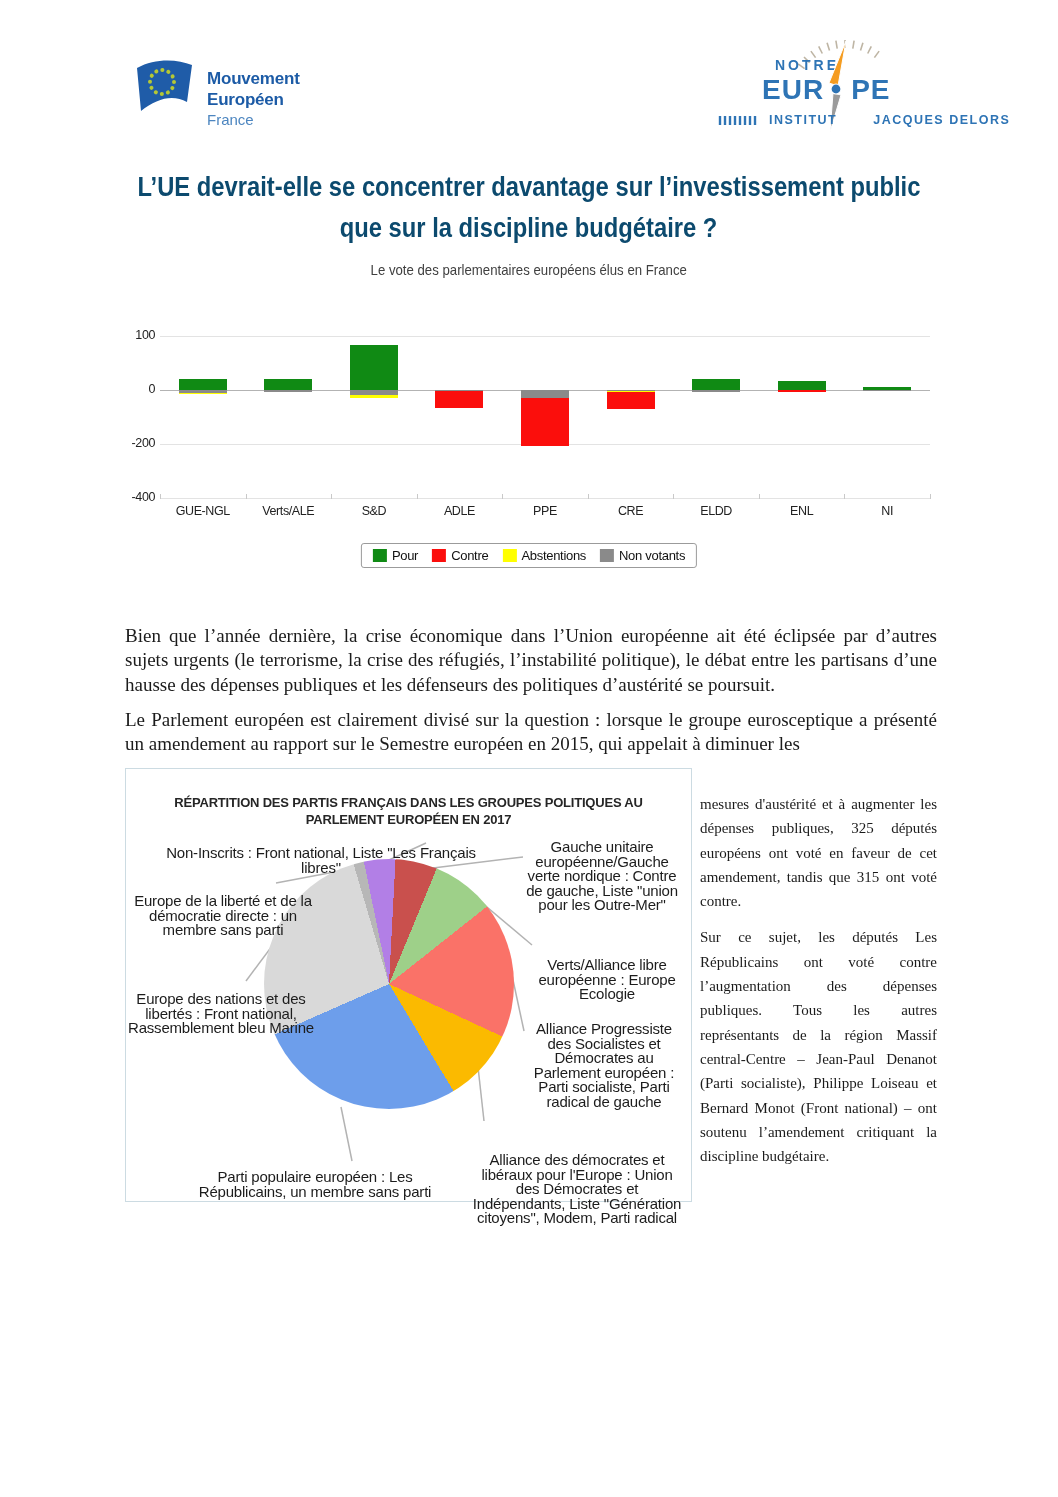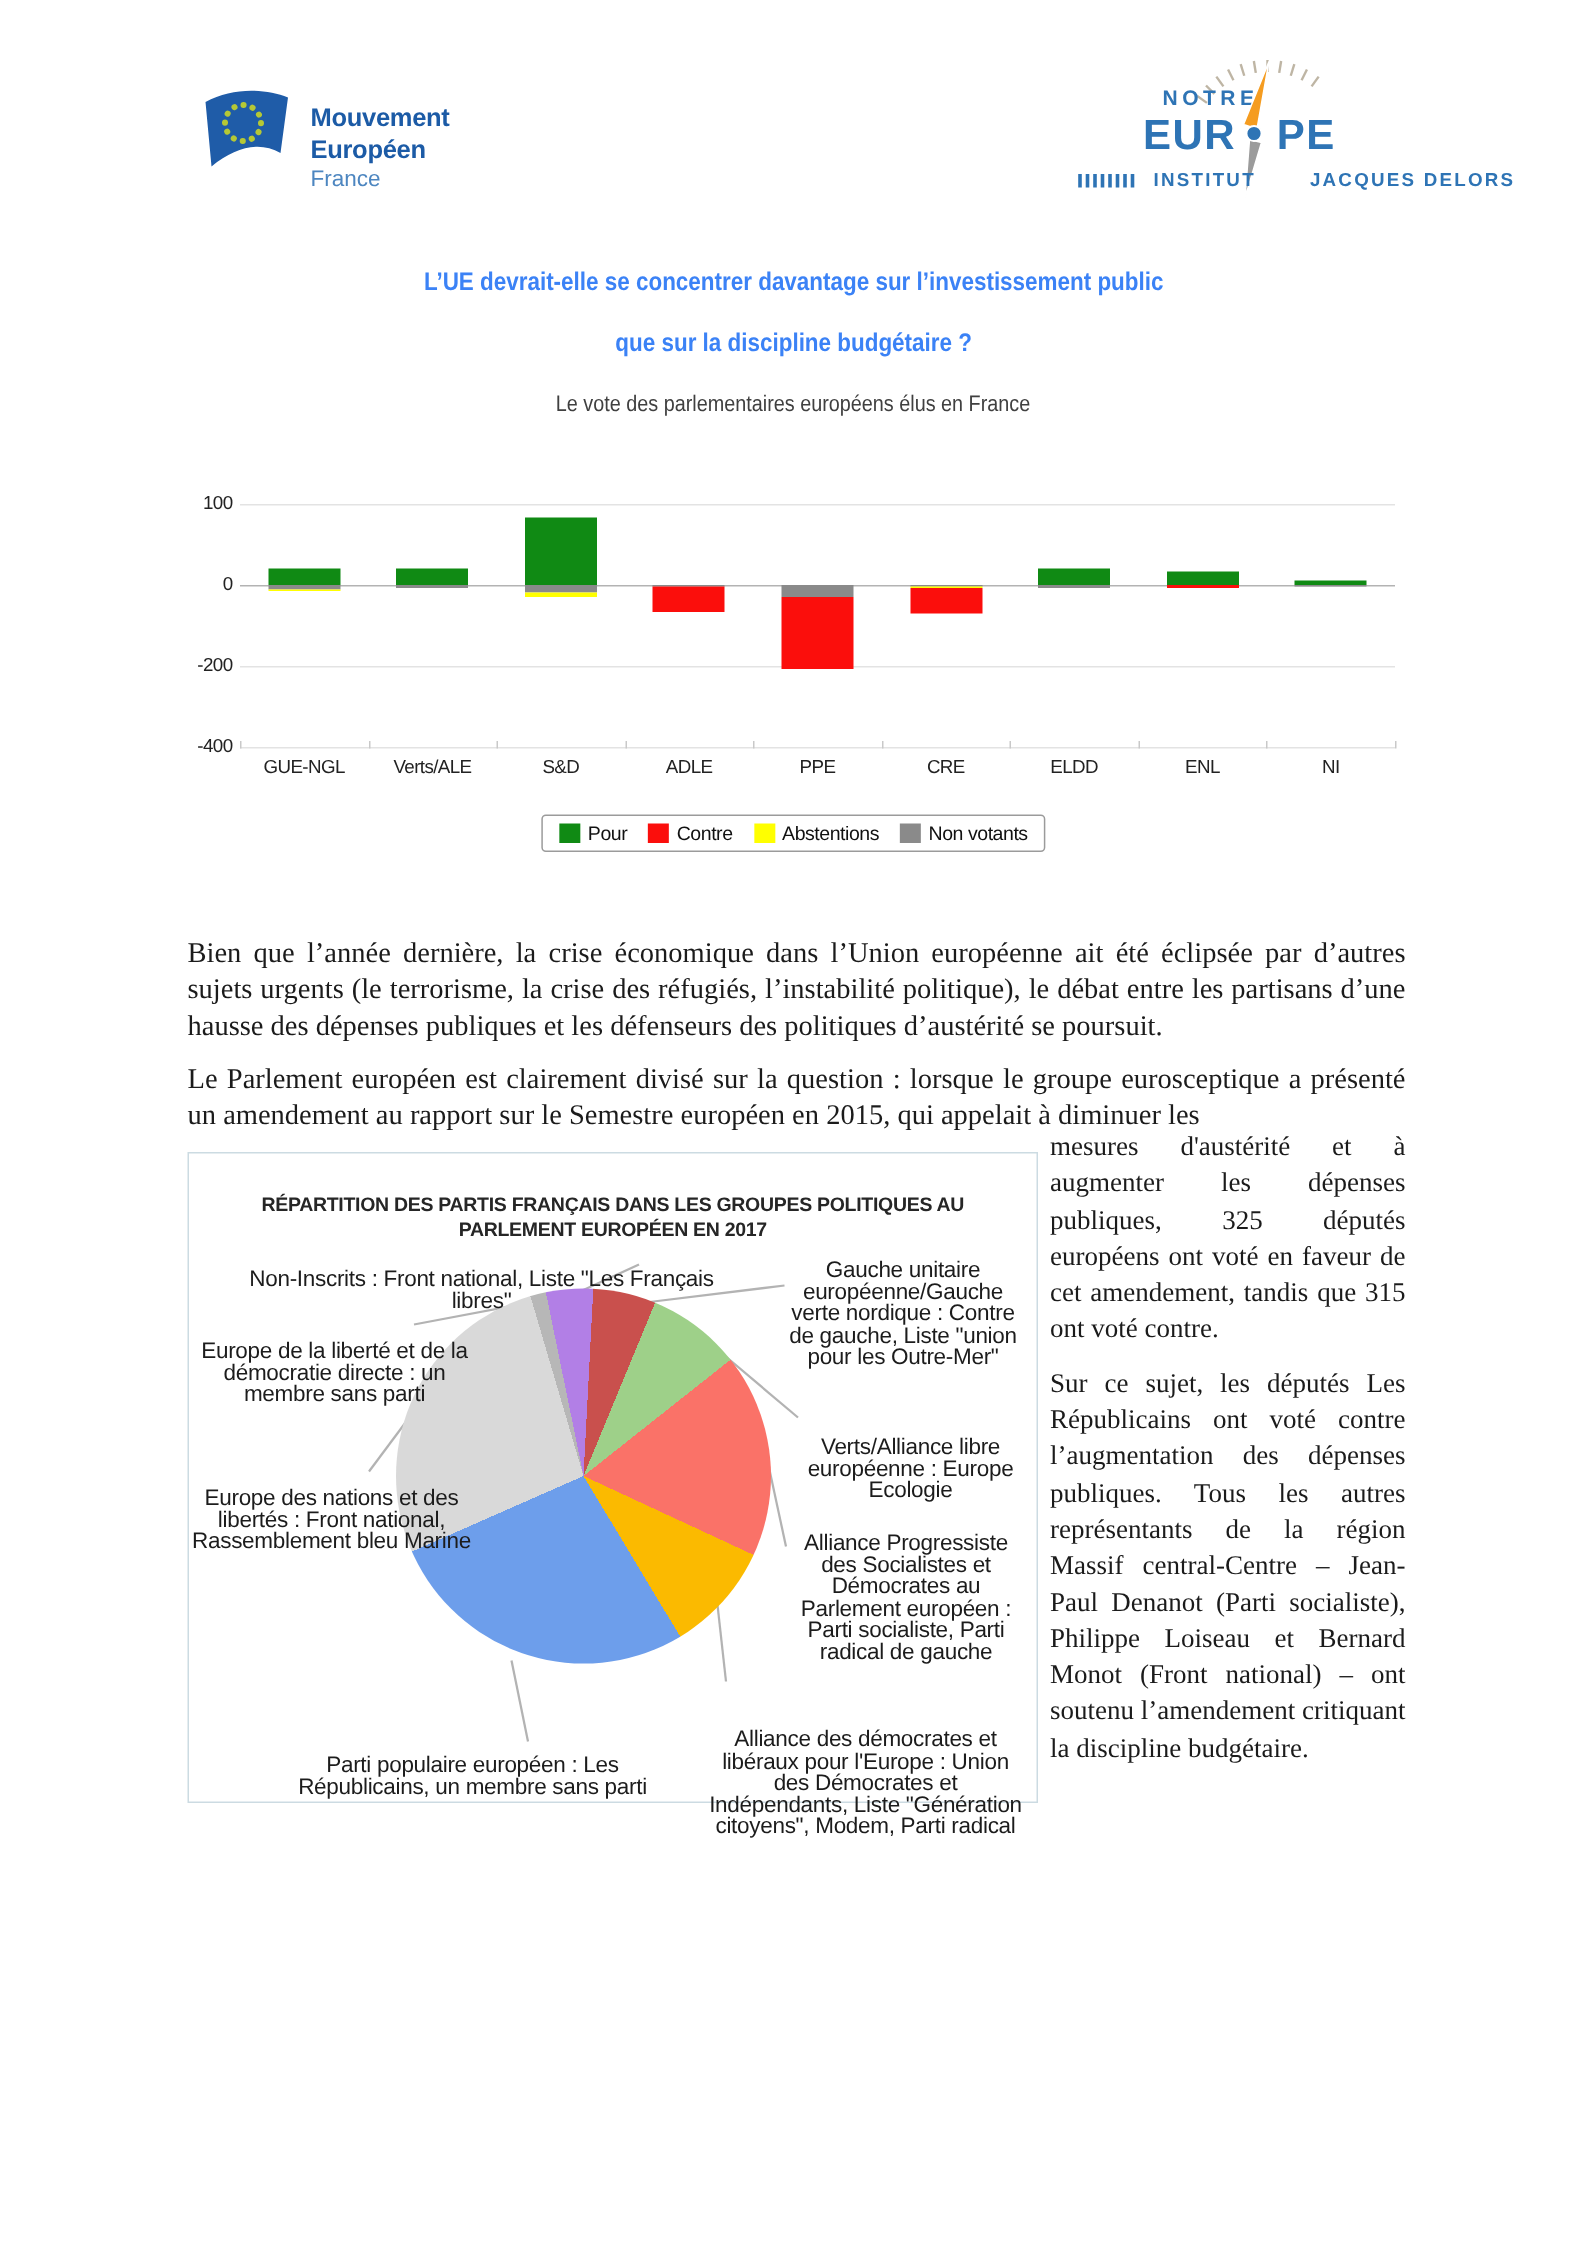--- a/index.html
+++ b/index.html
@@ -18,22 +18,22 @@
   .ne-europe{position:absolute;left:44px;top:34px;font-size:28px;font-weight:bold;letter-spacing:1px;}
   .o-gap{display:inline-block;width:27px;}
   .ne-inst{position:absolute;left:0;top:73px;font-size:12.5px;font-weight:bold;letter-spacing:1.5px;
            display:flex;align-items:center;gap:7px;white-space:nowrap;}
   .ne-compass{position:absolute;left:101px;top:-2px;}
   .ne-arc{position:absolute;left:80px;top:-4px;}
   .inst-gap{display:inline-block;width:22px;}
 
   
   .doc-title{position:absolute;left:0;top:167px;width:100%;text-align:center;
-             font-family:"Liberation Sans",sans-serif;font-weight:bold;font-size:17px;
-             color:#3b82f6;line-height:41px;}
+             font-family:"Liberation Sans",sans-serif;font-weight:bold;font-size:27px;
+             color:#0c4a6e;line-height:41px;}
   .cx{display:inline-block;transform:scaleX(.88);white-space:nowrap;}
   .doc-subtitle{position:absolute;left:0;top:261px;width:100%;text-align:center;
                 font-family:"Liberation Sans",sans-serif;font-size:15px;color:#404040;}
 
   
   #bar-chart{position:absolute;left:126px;top:316px;width:812px;height:210px;
              font-family:"Liberation Sans",sans-serif;}
   .grid{position:absolute;height:1px;background:#e3e3e3;}
   .grid.zero{background:#b3b3b3;}
   .ylab{position:absolute;left:0;width:29px;text-align:right;font-size:12.5px;color:#222;letter-spacing:-.4px;}
@@ -51,21 +51,21 @@
 
   
   .para{position:absolute;left:125px;width:812px;text-align:justify;
         font-size:19px;line-height:24.3px;color:#1b1b1b;}
   #para1{top:624px;}
   #para2{top:708px;}
 
   
   #cols{position:absolute;left:125px;top:752px;width:812px;}
   #right-col{margin-left:575px;width:237px;text-align:justify;
-             font-size:18px;line-height:24.3px;color:#1b1b1b;}
+             font-size:15px;line-height:24.3px;color:#1b1b1b;margin-top:40px;}
   #para3{margin-top:12px;}
 
   
   #pie-box{position:absolute;left:0;top:16px;width:565px;height:432px;border:1px solid #ccdbe2;
            background:#fff;font-family:"Liberation Sans",sans-serif;}
   .pie-title{position:absolute;top:25px;left:50%;transform:translateX(-50%);width:470px;
              text-align:center;font-weight:bold;font-size:13px;line-height:17px;
              color:#262626;letter-spacing:-.2px;}
   #pie-circle{position:absolute;left:138px;top:90px;width:250px;height:250px;border-radius:50%;}
   #lines-svg{position:absolute;left:0;top:0;}

